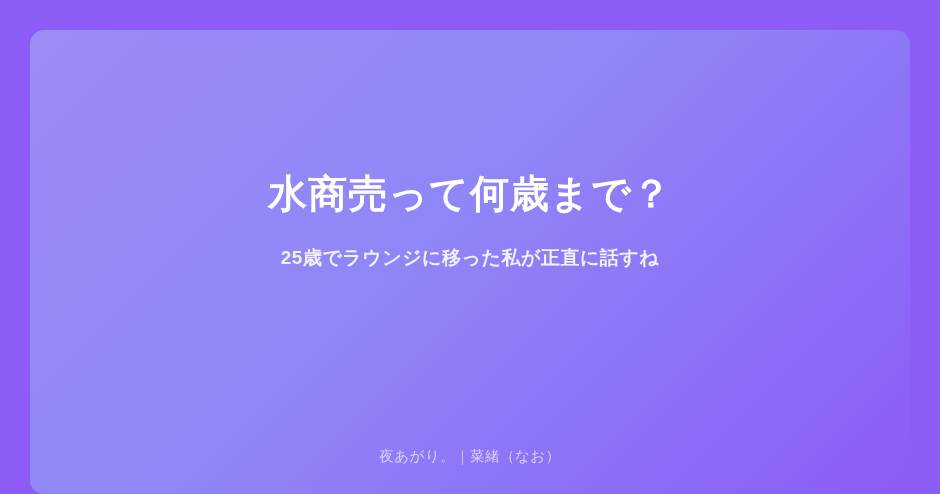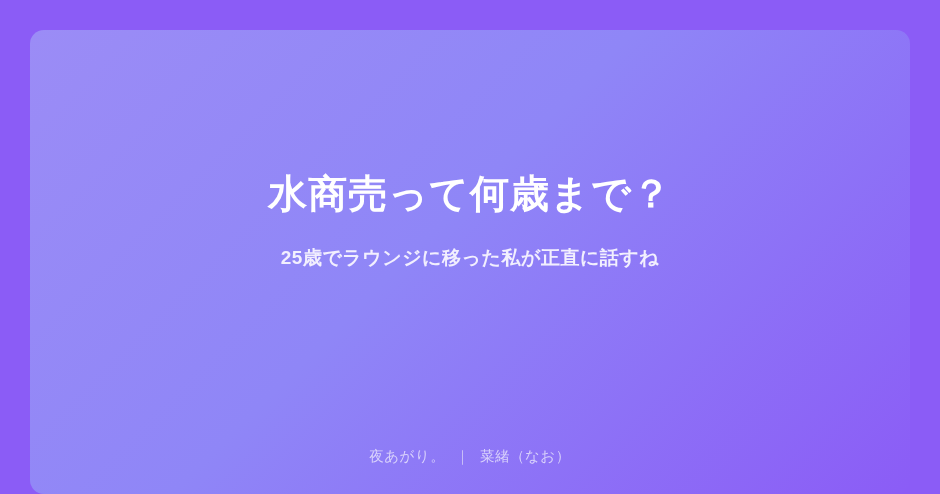--- a/index.html
+++ b/index.html
@@ -65,21 +65,20 @@
     white-space: nowrap;
   }
   .footer {
     position: absolute;
     left: 0;
     right: 0;
     bottom: 28px;
     display: flex;
     align-items: center;
     justify-content: center;
-    gap: 10px;
     color: #d9d2fb;
     font-size: 14.5px;
     letter-spacing: 0.5px;
   }
   .footer-sep {
     color: #cfc6f8;
     font-size: 14.5px;
   }
 </style>
 </head>

